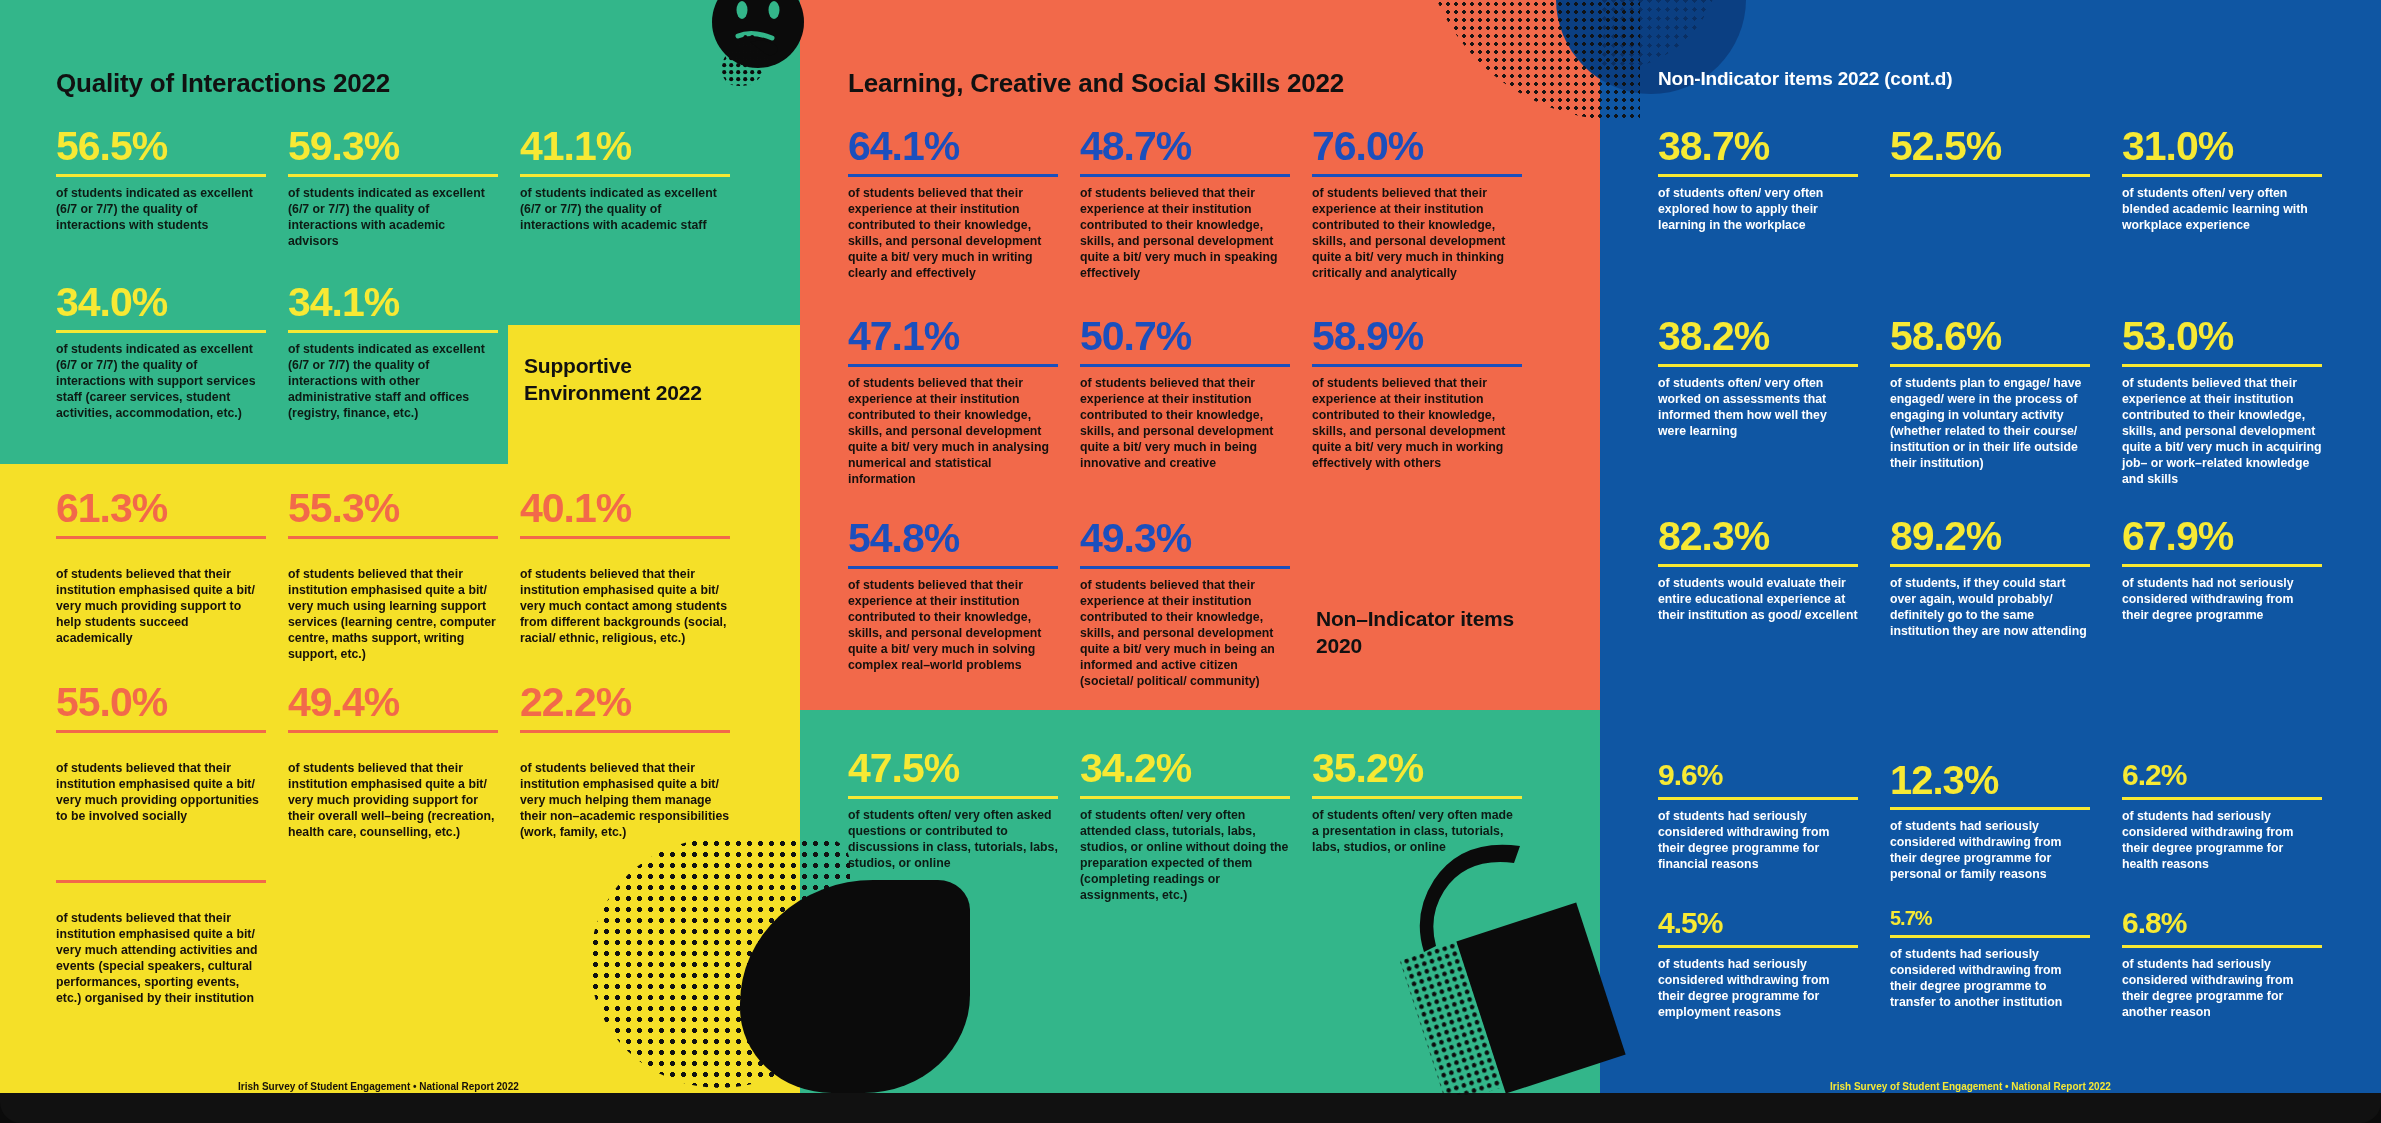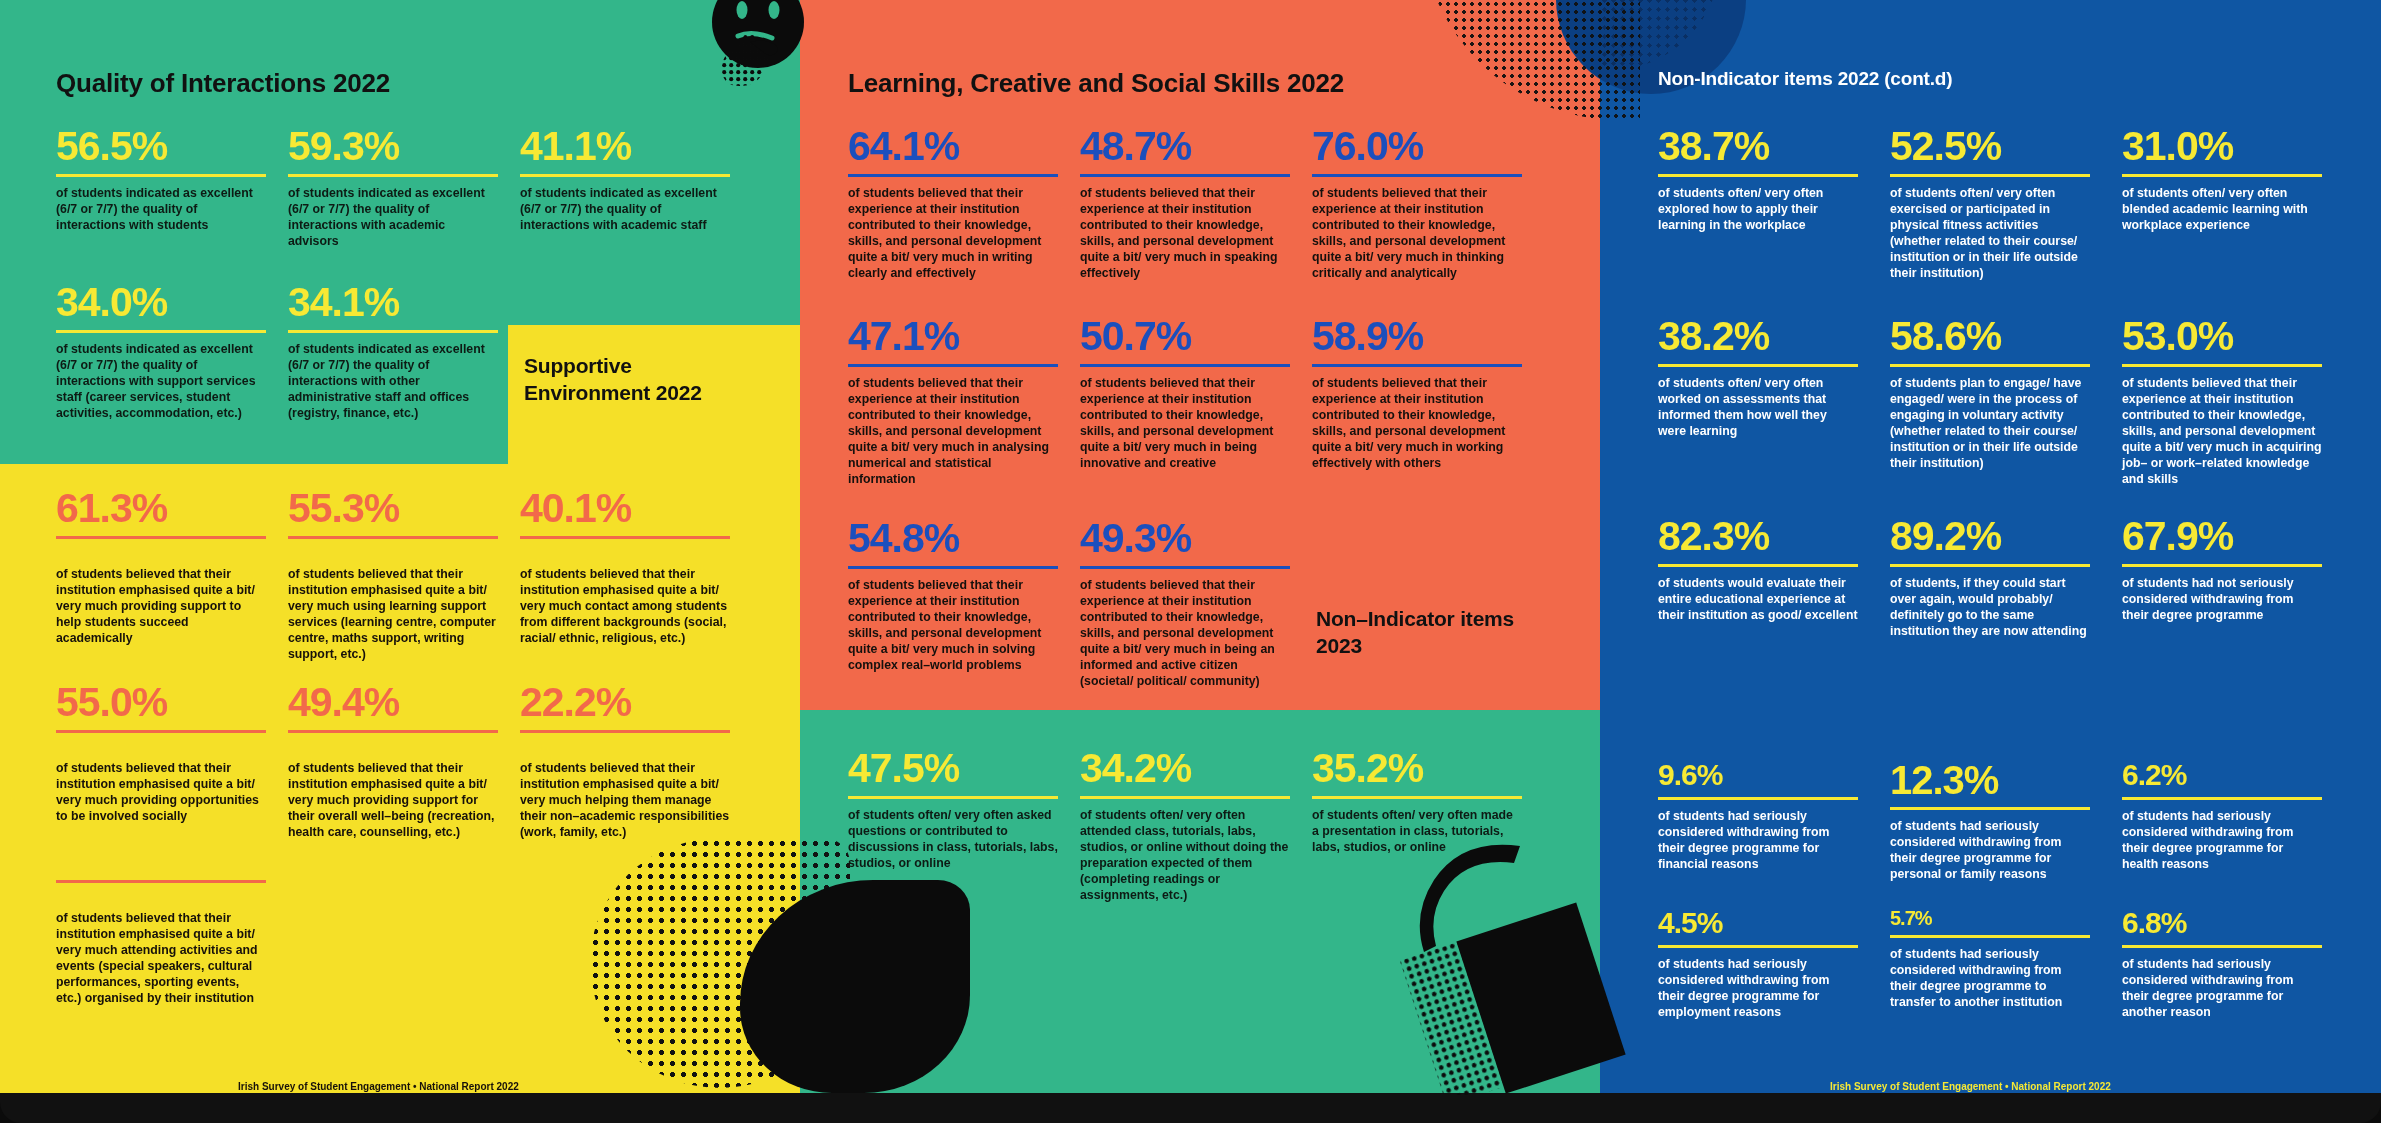--- a/index.html
+++ b/index.html
@@ -164,21 +164,21 @@
     </defs>
     <path d="M128 6 q-58 -8 -86 34 q-22 34 -10 72 l12 -6 q-8 -30 8 -55 q22 -34 70 -28 z" fill="#0b0b0b"></path>
     <rect x="28" y="96" width="136" height="152" transform="rotate(-18 96 172)" fill="url(#bookdots)"></rect>
     <rect x="86" y="78" width="126" height="160" transform="rotate(-18 149 158)" fill="#0b0b0b"></rect>
   </svg>
 
   <div class="sec-title" id="title-green">Quality of Interactions 2022</div>
   <div class="sec-title" id="title-orange">Learning, Creative and Social Skills 2022</div>
   <div class="sec-title" id="title-blue">Non-Indicator items 2022 (cont.d)</div>
   <div class="box-title" id="support-title">Supportive Environment 2022</div>
-  <div class="box-title" id="ni-title">Non–Indicator items 2023</div>
+  <div class="box-title" id="ni-title">Non–Indicator items 2020</div>
 
   <div class="block t-greenpanel" style="left:56px;  top:126px;">
     <div class="pct">56.5%</div>
     <div class="rule"></div>
     <div class="desc">of students indicated as excellent (6/7 or 7/7) the quality of interactions with students</div>
   </div>
   <div class="block t-greenpanel" style="left:288px; top:126px;">
     <div class="pct">59.3%</div>
     <div class="rule"></div>
     <div class="desc">of students indicated as excellent (6/7 or 7/7) the quality of interactions with academic advisors</div>
@@ -293,21 +293,20 @@
   </div>
 
   <div class="block t-bluepanel" style="left:1658px; top:126px; width:200px;">
     <div class="pct">38.7%</div>
     <div class="rule"></div>
     <div class="desc">of students often/ very often explored how to apply their learning in the workplace</div>
   </div>
   <div class="block t-bluepanel" style="left:1890px; top:126px; width:200px;">
     <div class="pct">52.5%</div>
     <div class="rule"></div>
-    <div class="desc">of students often/ very often exercised or participated in physical fitness activities (whether related to their course/ institution or in their life outside their institution)</div>
   </div>
   <div class="block t-bluepanel" style="left:2122px; top:126px; width:200px;">
     <div class="pct">31.0%</div>
     <div class="rule"></div>
     <div class="desc">of students often/ very often blended academic learning with workplace experience</div>
   </div>
   <div class="block t-bluepanel" style="left:1658px; top:316px; width:200px;">
     <div class="pct">38.2%</div>
     <div class="rule"></div>
     <div class="desc">of students often/ very often worked on assessments that informed them how well they were learning</div>

